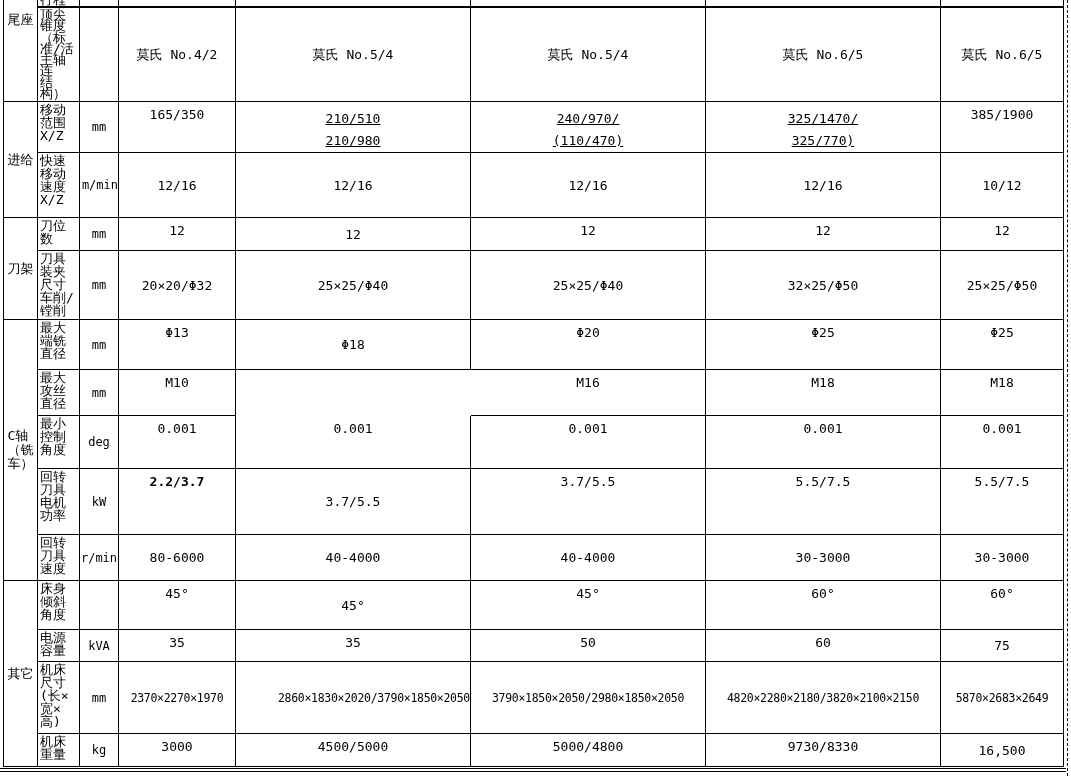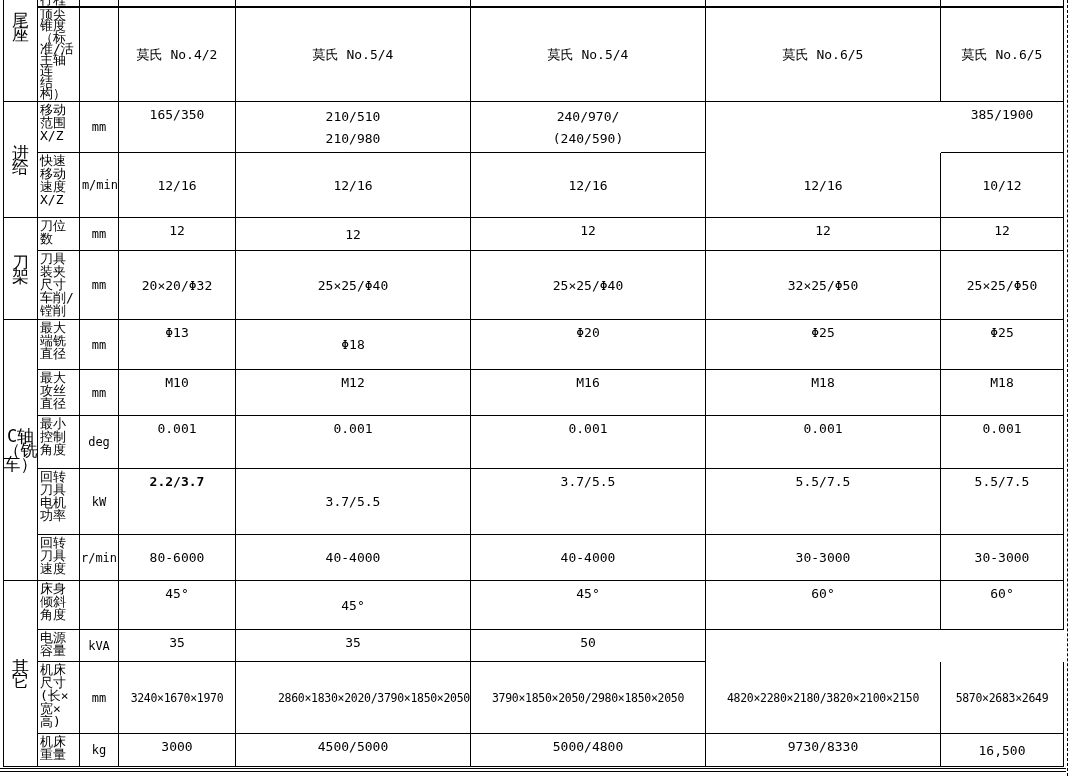--- a/index.html
+++ b/index.html
@@ -3,28 +3,28 @@
 <meta charset="utf-8">
 <style>
   html,body{margin:0;padding:0;background:#fff;}
   #page{position:relative;width:1071px;height:776px;background:#fff;overflow:hidden;
         font-family:"DejaVu Sans Mono","Liberation Mono",monospace;color:#000;}
   #grid{position:absolute;left:3px;top:0;display:grid;
         grid-template-columns:34px 42px 39px 117px 235px 235px 235px 123px;
         border-left:1px solid #000;}
   .cell{box-sizing:border-box;border-right:1px solid #000;border-bottom:1px solid #000;
         display:flex;flex-direction:column;overflow:hidden;background:#fff;}
-  .cat{grid-column:1;align-items:center;justify-content:center;font-size:17px;line-height:14px;text-align:center;}
+  .cat{grid-column:1;align-items:center;justify-content:center;font-size:13px;line-height:14px;}
   .cat-top{justify-content:flex-start;padding-top:13px;}
   .label{grid-column:2;align-items:flex-start;justify-content:flex-start;padding:1px 0 0 2px;
          font-size:13px;text-align:left;}
   .unit{grid-column:3;align-items:center;justify-content:center;font-size:12px;}
   .val{align-items:center;justify-content:center;font-size:13px;text-align:center;}
   .v-top{justify-content:flex-start;padding-top:5px;}
-  .v-spread{justify-content:flex-start;padding-top:4px;line-height:22px;}
+  .v-spread{justify-content:flex-end;padding-top:4px;line-height:22px;text-decoration:underline;}
   .dims{font-size:11.5px;letter-spacing:-0.3px;}
   .pr{border-bottom-width:2px;}
   .partial{overflow:hidden;padding-top:0;}
   .partial .txt{display:block;line-height:13px;margin-top:-7px;}
   .txt{white-space:pre-line;}
   #bottom-double{position:absolute;left:0;top:768px;width:1066px;height:2px;
                  border-top:1px solid #000;border-bottom:1px solid #000;}
   #page-break{position:absolute;left:1067px;top:0;height:776px;width:0;
               border-left:1px dashed #000;}
 </style>
@@ -109,21 +109,25 @@
       </div>
       <div class="cell val v-top" style="grid-area: 3 / 4;">
         <span class="txt">165/350</span>
       </div>
       <div class="cell val v-spread" style="grid-area: 3 / 5;">
         <span class="txt">210/510
 210/980</span>
       </div>
       <div class="cell val v-spread" style="grid-area: 3 / 6;">
         <span class="txt">240/970/
-(240/590)</span>
+(110/470)</span>
+      </div>
+      <div class="cell val v-spread" style="grid-area: 3 / 7;">
+        <span class="txt">325/1470/
+325/770)</span>
       </div>
       <div class="cell val v-top" style="grid-area: 3 / 8;">
         <span class="txt">385/1900</span>
       </div>
       <div class="cell label" style="grid-area: 4 / 2;">
         <span class="txt" style="line-height: 13px;">快速
 移动
 速度
 X/Z</span>
       </div>
@@ -219,23 +223,20 @@
         <span class="txt" style="line-height: 13px;">最大
 攻丝
 直径</span>
       </div>
       <div class="cell unit" style="grid-area: 8 / 3;">
         <span class="txt">mm</span>
       </div>
       <div class="cell val v-top" style="grid-area: 8 / 4;">
         <span class="txt">M10</span>
       </div>
-      <div class="cell val v-top" style="grid-area: 8 / 5;">
-        <span class="txt">M12</span>
-      </div>
       <div class="cell val v-top" style="grid-area: 8 / 6;">
         <span class="txt">M16</span>
       </div>
       <div class="cell val v-top" style="grid-area: 8 / 7;">
         <span class="txt">M18</span>
       </div>
       <div class="cell val v-top" style="grid-area: 8 / 8;">
         <span class="txt">M18</span>
       </div>
       <div class="cell label" style="grid-area: 9 / 2;">
@@ -339,33 +340,39 @@
         <span class="txt">kVA</span>
       </div>
       <div class="cell val v-top" style="grid-area: 13 / 4;">
         <span class="txt">35</span>
       </div>
       <div class="cell val v-top" style="grid-area: 13 / 5;">
         <span class="txt">35</span>
       </div>
       <div class="cell val v-top" style="grid-area: 13 / 6;">
         <span class="txt">50</span>
+      </div>
+      <div class="cell val v-top" style="grid-area: 13 / 7;">
+        <span class="txt">60</span>
+      </div>
+      <div class="cell val v-mid" style="grid-area: 13 / 8;">
+        <span class="txt">75</span>
       </div>
       <div class="cell label" style="grid-area: 14 / 2;">
         <span class="txt" style="line-height: 13px;">机床
 尺寸
 (长×
 宽×
 高)</span>
       </div>
       <div class="cell unit" style="grid-area: 14 / 3;">
         <span class="txt">mm</span>
       </div>
       <div class="cell val v-mid dims" style="grid-area: 14 / 4;">
-        <span class="txt">3240×1670×1970</span>
+        <span class="txt">2370×2270×1970</span>
       </div>
       <div class="cell val v-mid dims" style="grid-area: 14 / 5; align-items: flex-end;">
         <span class="txt">2860×1830×2020/3790×1850×2050</span>
       </div>
       <div class="cell val v-mid dims" style="grid-area: 14 / 6;">
         <span class="txt">3790×1850×2050/2980×1850×2050</span>
       </div>
       <div class="cell val v-mid dims" style="grid-area: 14 / 7;">
         <span class="txt">4820×2280×2180/3820×2100×2150</span>
       </div>

